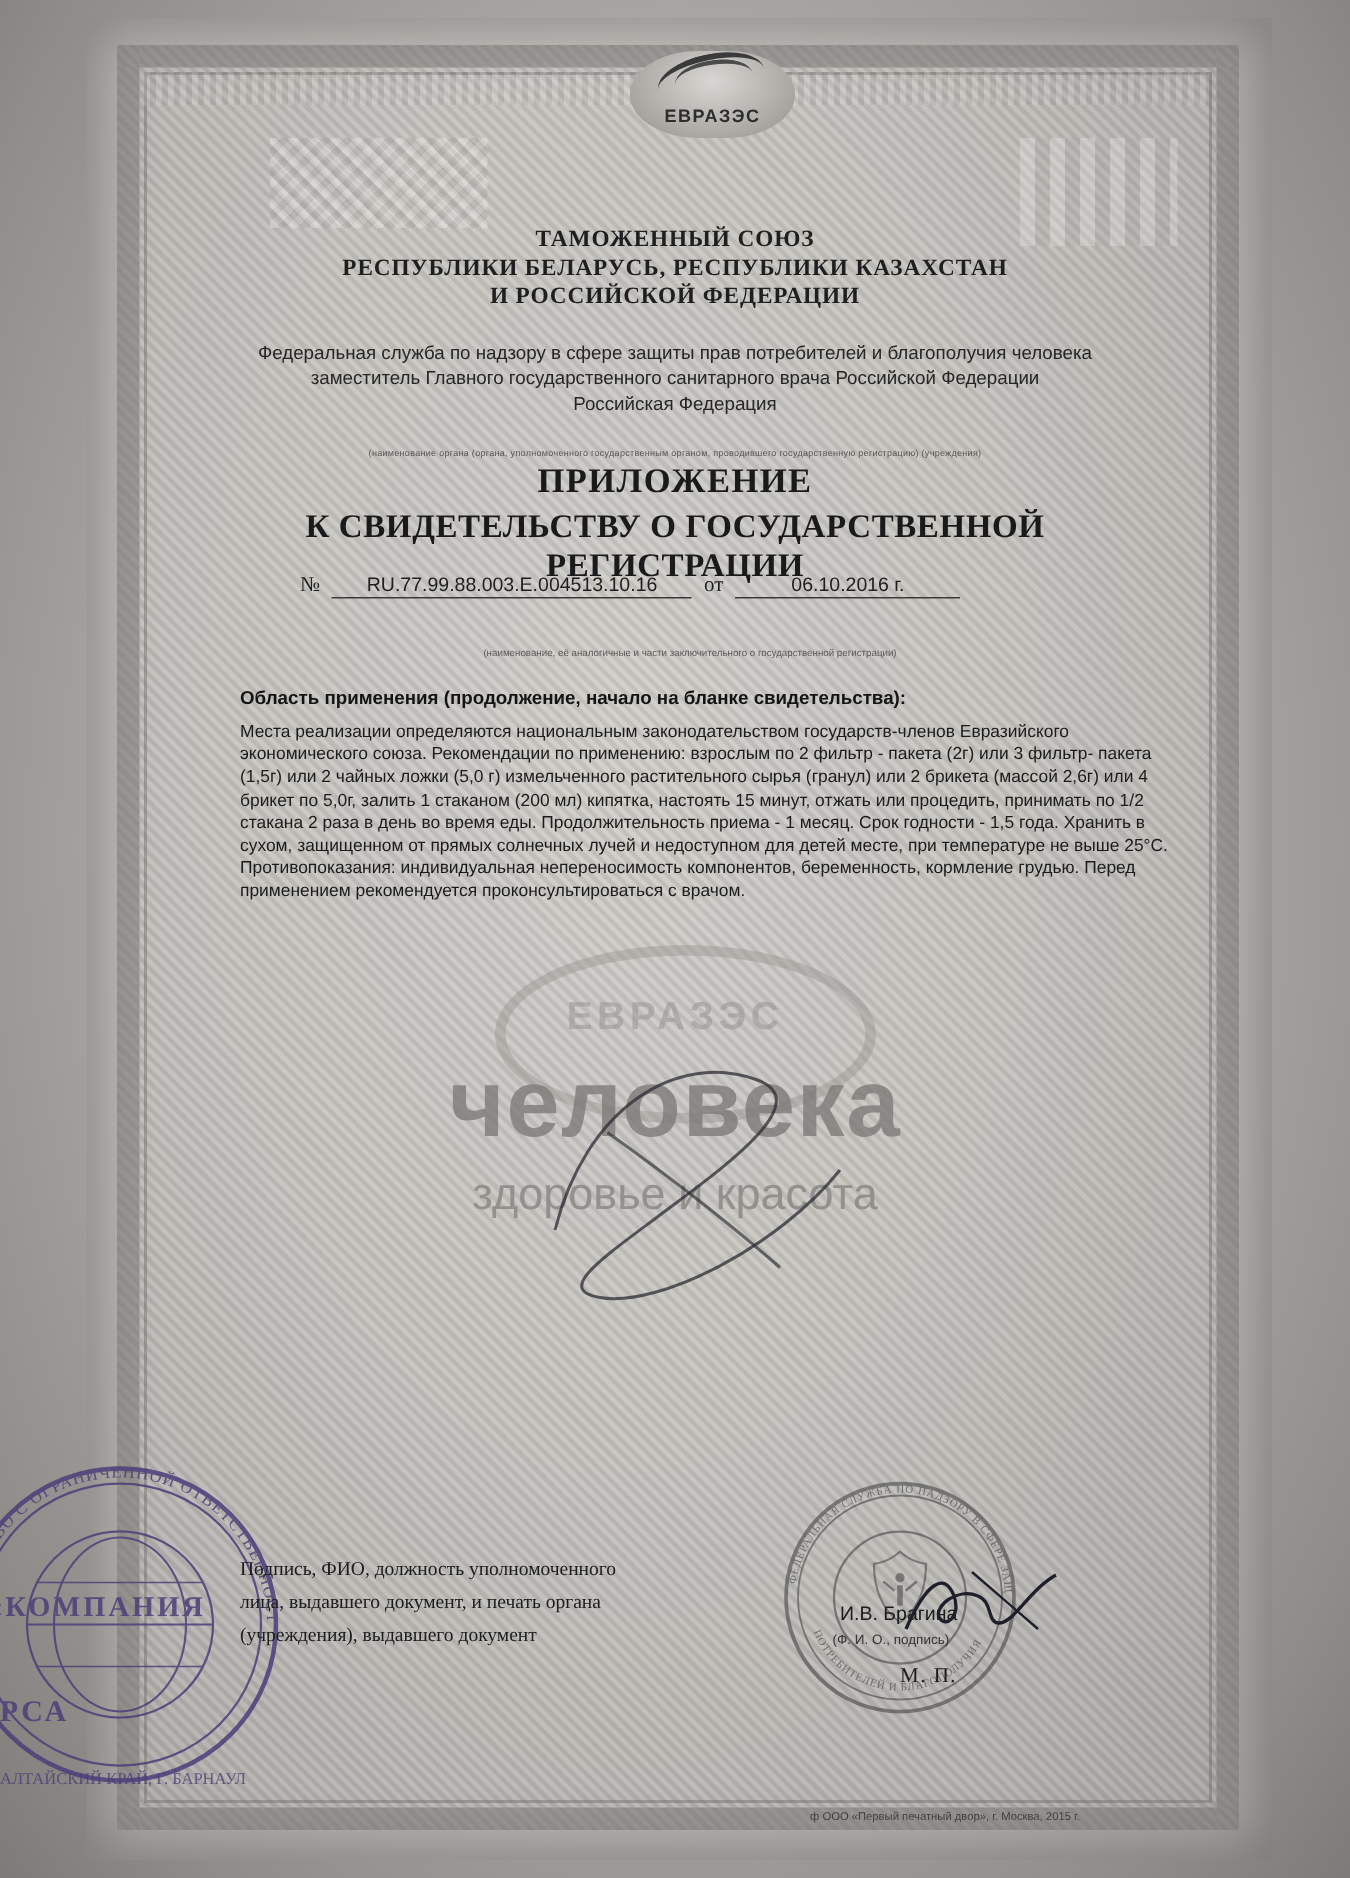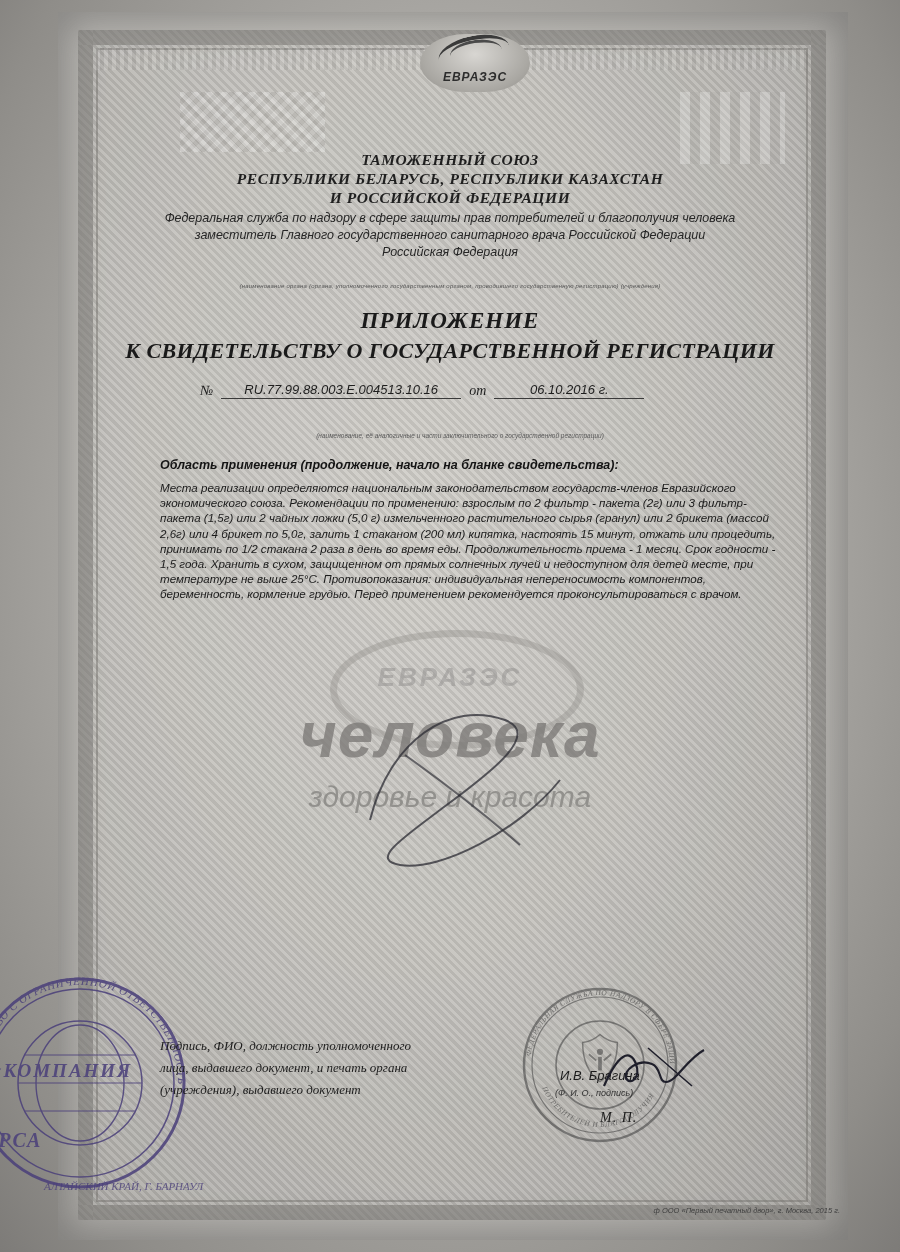--- a/index.html
+++ b/index.html
@@ -15,21 +15,20 @@
     position: relative;
   }
 
   
   #scan {
     position: absolute;
     left: 0; top: 0;
     width: 900px; height: 1252px;
     background:
       radial-gradient(ellipse at 50% 45%, #b9b7b2 0%, #a9a7a3 55%, #8f8d89 85%, #7d7b78 100%);
-    font-style: italic;
   }
   #paper {
     position: absolute;
     left: 58px; top: 12px;
     width: 790px; height: 1228px;
     background:
       radial-gradient(ellipse at 45% 40%, #cfcdc8 0%, #c3c1bc 45%, #b3b1ad 75%, #a2a09c 100%);
     box-shadow: 0 0 34px 10px rgba(60,60,60,0.35) inset;
   }
   
@@ -108,21 +107,21 @@
 
   
   .center { text-align: center; }
   #head-block { position: absolute; left: 120px; top: 150px; width: 660px; }
   .h-cu {
     font-family: "Liberation Serif", serif;
     font-weight: bold; font-size: 15.5px; letter-spacing: .6px;
     color: #1f1f1f; line-height: 19px;
   }
   .subhead {
-    font-size: 12.5px; color: #262626; line-height: 17px; margin-top: 3px;
+    font-size: 12.5px; color: #262626; line-height: 17px; margin-top: 20px;
   }
   .micro-line {
     margin-top: 22px;
     font-size: 6px; color: #555; letter-spacing: .2px;
   }
   #title-block { position: absolute; left: 120px; top: 308px; width: 660px; }
   .title-1 {
     font-family: "Liberation Serif", serif;
     font-weight: bold; font-size: 23px; letter-spacing: 1px; color: #1a1a1a;
   }
@@ -222,29 +221,28 @@
   }
   #sig-hint {
     position: absolute; left: 555px; top: 1088px;
     font-size: 9px; color: #333;
   }
   #signature-ink { position: absolute; left: 600px; top: 1040px; width: 110px; height: 60px; }
 
   
   #footer-note {
     position: absolute; left: 540px; top: 1206px; width: 300px;
-    text-align: right; font-size: 7.5px; color: #3f3f3f;
+    text-align: left; font-size: 7.5px; color: #3f3f3f;
   }
 
   
   #left-stamp-text {
     position: absolute; left: 0; top: 1180px; width: 230px;
     font-size: 11px; color: #4a3f7a; font-family: "Liberation Serif", serif;
     opacity: .8;
-    margin-left: 44px;
   }
 </style>
 </head>
 <body>
 
 <div id="scan">
   <div id="paper"></div>
   <div id="border-outer"></div>
   <div id="border-inner"></div>
   <div id="guilloche-top"></div>

